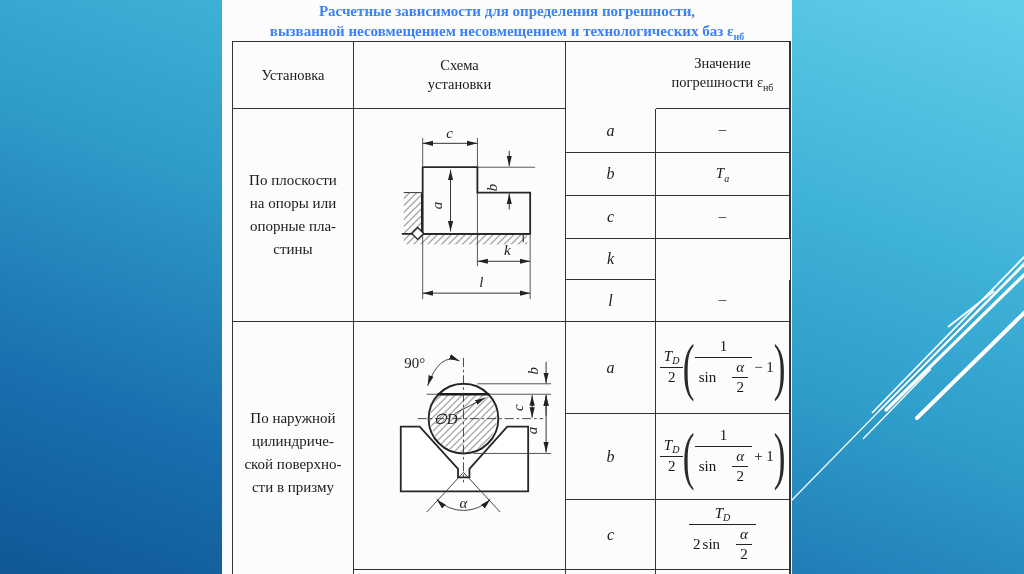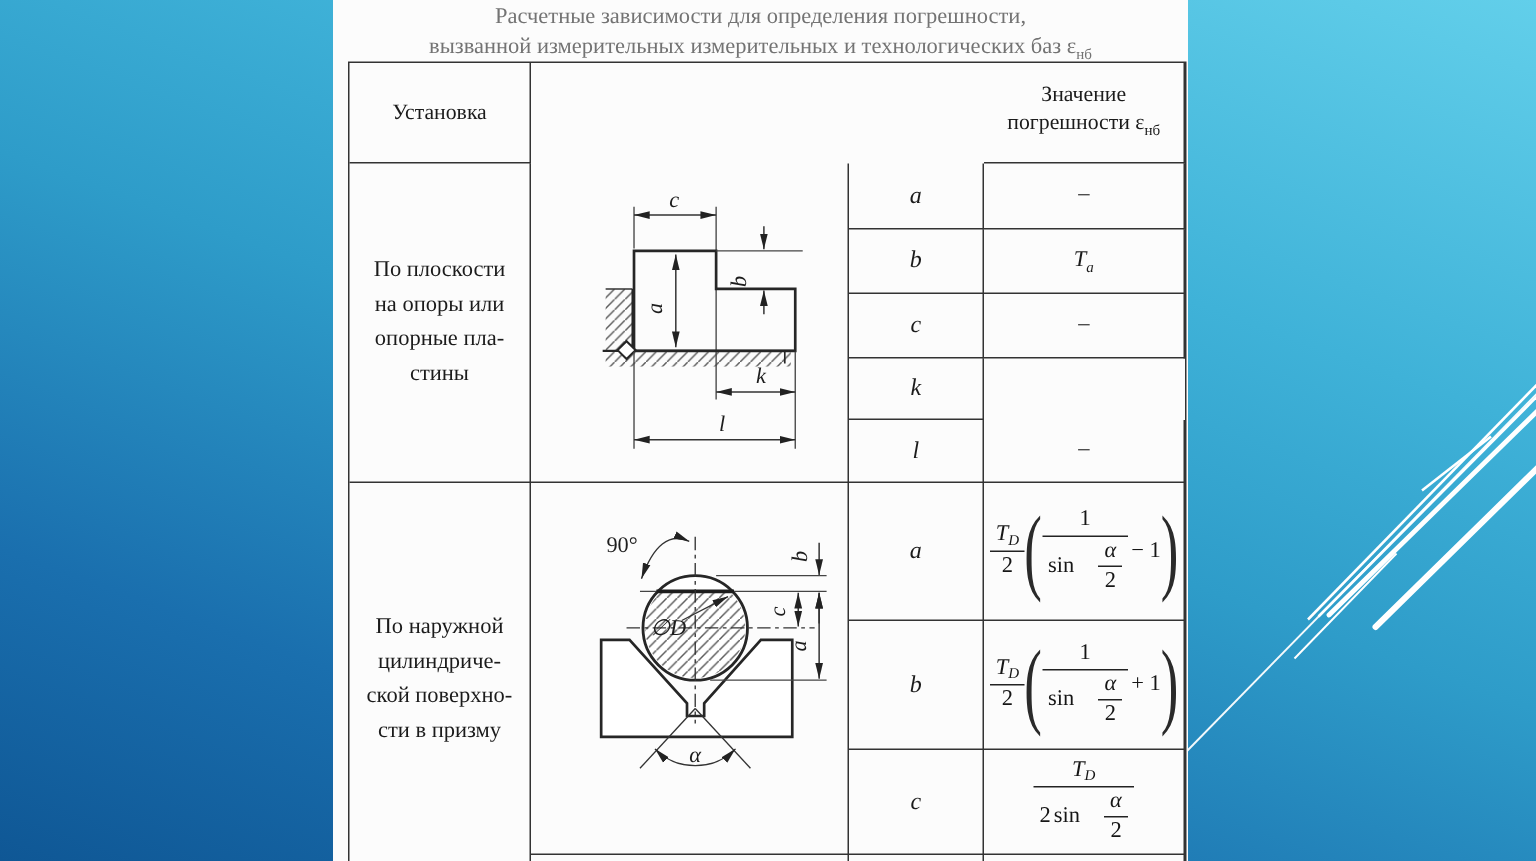--- a/index.html
+++ b/index.html
@@ -1,22 +1,22 @@
 <!DOCTYPE html>
 <html><head>
 <meta charset="utf-8">
 <style>
   html,body{margin:0;padding:0;}
   .stage{position:relative;width:1024px;height:574px;overflow:hidden;
          background:linear-gradient(200deg,#62cfea 0%,#3fb2d8 30%,#2e9cc9 50%,#1a6fae 78%,#0f5795 100%);
          font-family:"Liberation Serif","DejaVu Serif",serif;}
   .streaks{position:absolute;left:0;top:0;pointer-events:none;}
   .panel{position:absolute;left:222px;top:0;width:570px;height:574px;background:#fcfcfc;}
-  .title{position:absolute;top:2px;left:0;width:100%;text-align:center;font-weight:normal;
-         font-size:15px;line-height:19.5px;color:#737373;}
+  .title{position:absolute;top:2px;left:0;width:100%;text-align:center;font-weight:bold;
+         font-size:15px;line-height:19.5px;color:#3b82f6;}
   .title sub{font-size:10px;}
   .tbl{position:absolute;left:10px;top:41px;display:grid;border:1px solid #333;
        grid-template-columns:121px 212px 90px 134px;
        grid-template-rows:67px 44px 43px 43px 41px 42px 92px 86px 70px 14px;
        color:#1b1b1b;background:#fcfcfc;}
   .c{border-right:1px solid #333;border-bottom:1px solid #333;display:flex;align-items:center;
      justify-content:center;text-align:center;overflow:hidden;}
   .nb{border-bottom:none;}
   .pre{white-space:pre-line;}
   .h{font-size:14.5px;line-height:19px;}
@@ -55,27 +55,31 @@
       <line x1="886" y1="410" x2="1026" y2="273" stroke-width="3.2" stroke-linecap="round"></line>
       <line x1="917" y1="418" x2="1026" y2="311" stroke-width="4" stroke-linecap="round"></line>
       <line x1="948" y1="327" x2="994" y2="291" stroke-width="1.7"></line>
     </g>
   </svg>
 
   <div class="panel">
 
     <div class="title">
       <div>Расчетные зависимости для определения погрешности,</div>
-      <div><span>вызванной измерительных измерительных и технологических баз ε</span><sub>нб</sub></div>
+      <div><span>вызванной несовмещением несовмещением и технологических баз ε</span><sub>нб</sub></div>
     </div>
 
     <div class="tbl">
 
       <div class="c h" style="grid-area:1/1">
           <span class="pre">Установка</span>
+        </div>
+      <div class="c h" style="grid-area:1/2">
+          <span class="pre">Схема
+установки</span>
         </div>
       <div class="c h" style="grid-area:1/4">
           <span><span class="pre">Значение
 погрешности ε</span><sub>нб</sub></span>
         </div>
 
       <div class="c lbl" style="grid-area:2/1/7/1">
           <span class="pre">По плоскости
 на опоры или
 опорные пла-

